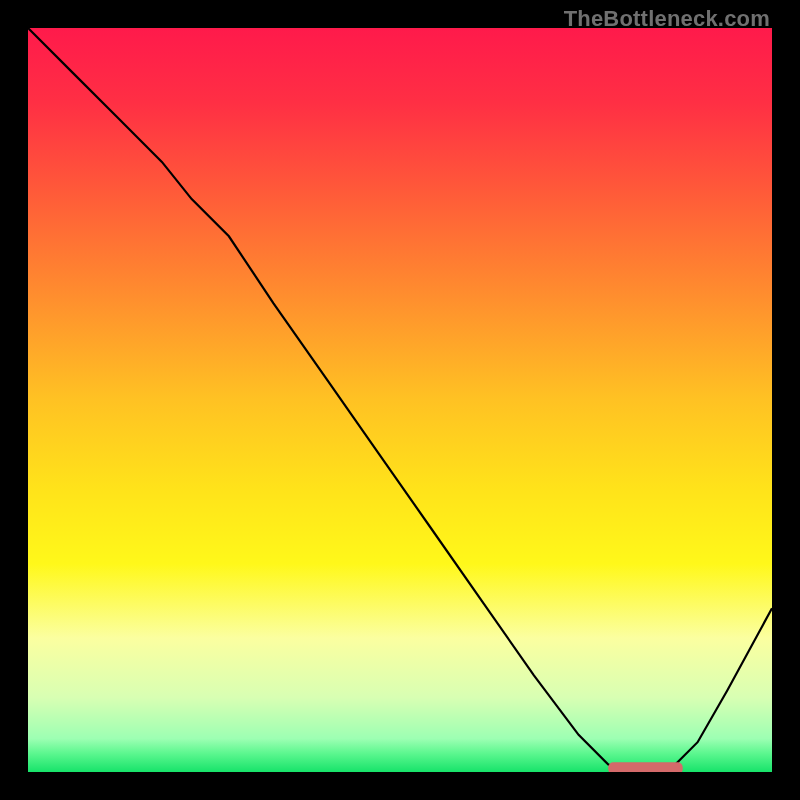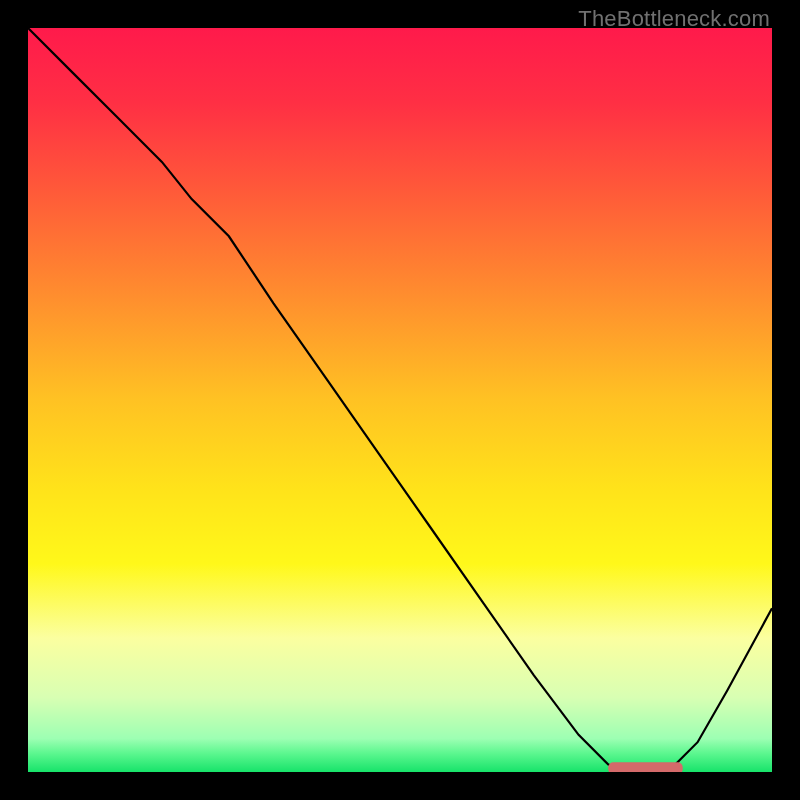--- a/index.html
+++ b/index.html
@@ -24,21 +24,21 @@
     width: 744px;
     height: 744px;
     overflow: hidden;
   }
   .watermark {
     position: absolute;
     top: 6px;
     right: 30px;
     color: #707070;
     font-size: 22px;
-    font-weight: normal;
+    font-weight: bold;
     letter-spacing: 0.2px;
   }
 </style>
 </head>
 <body>
 
 <div class="frame">
 
   <div class="watermark">TheBottleneck.com</div>
 

